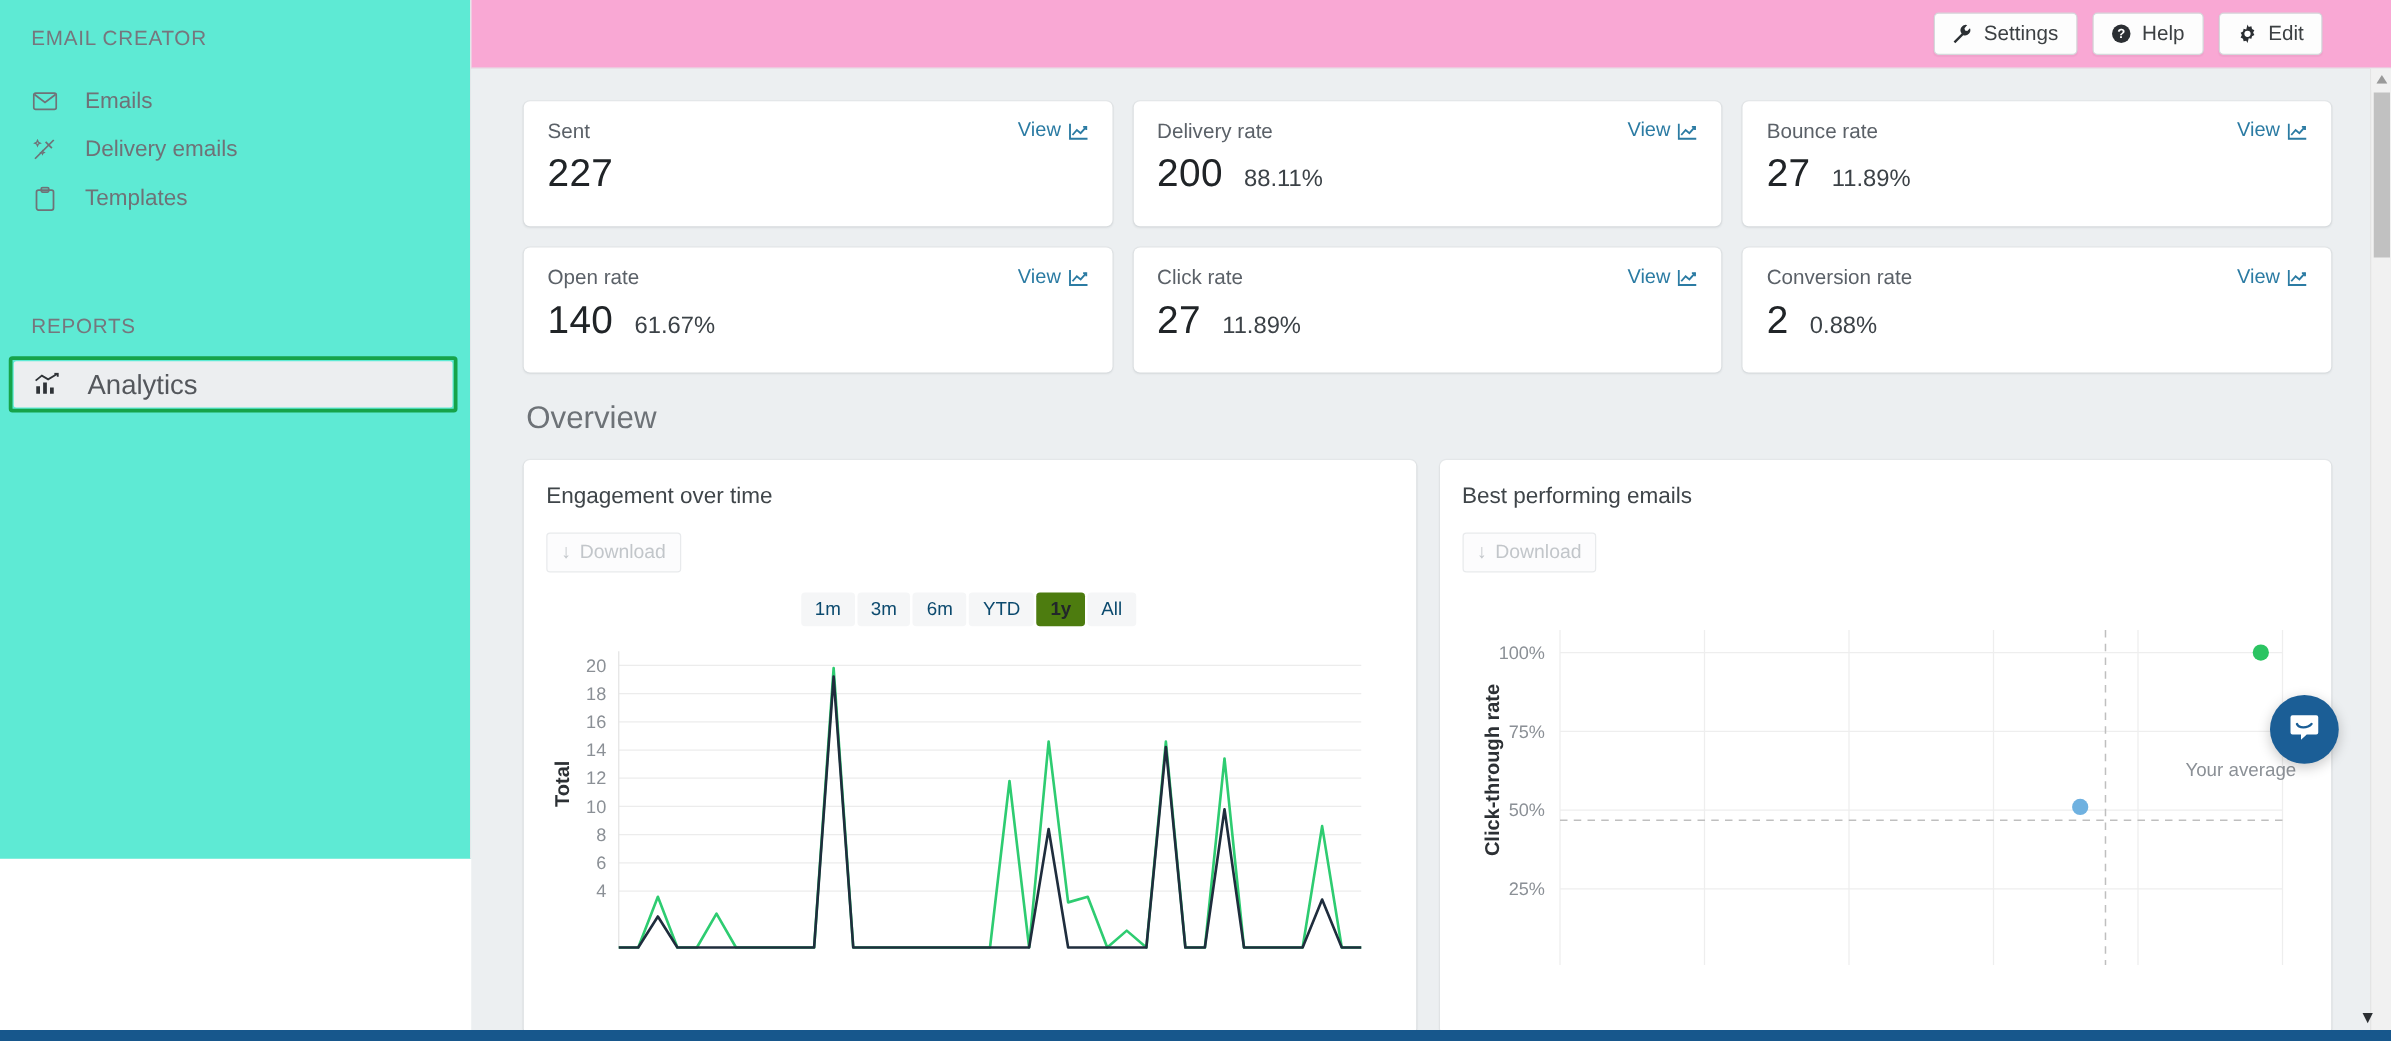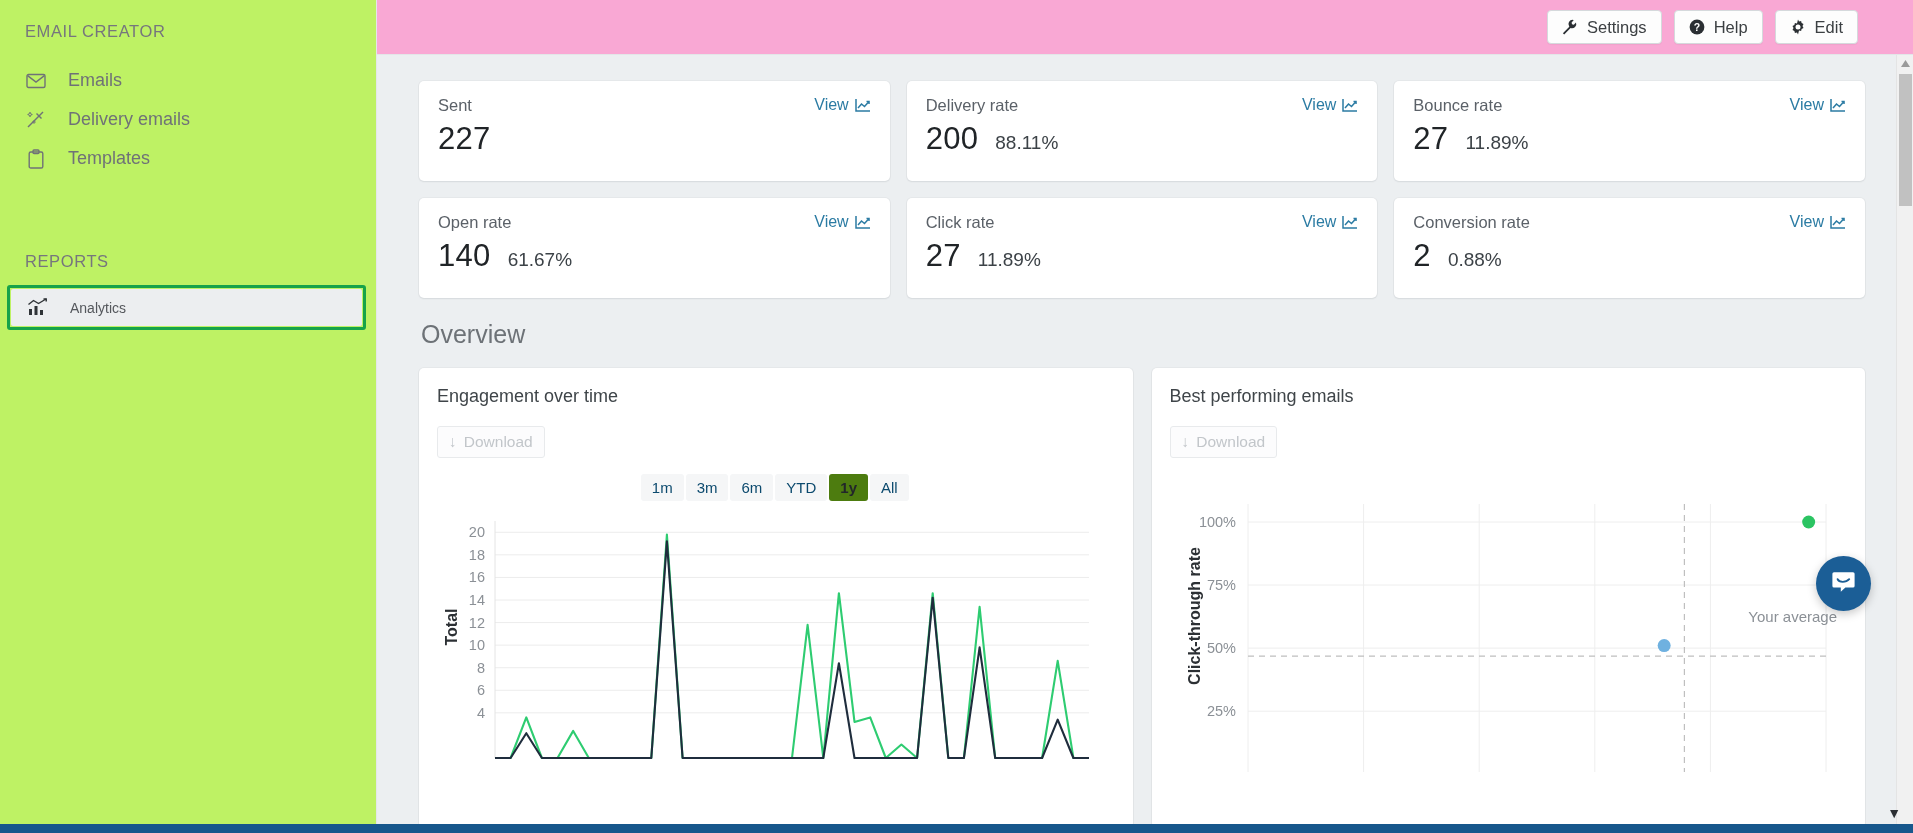--- a/index.html
+++ b/index.html
@@ -6,22 +6,22 @@
   html, body {
     width: 1913px; height: 833px;
     overflow: hidden;
     font-family: "Liberation Sans", sans-serif;
     background: #ffffff;
   }
   #app { position: relative; width: 1913px; height: 833px; display: flex; }
 
   
   #sidebar {
-    width: 377px; height: 833px;
-    background: #bef264;
+    width: 377px; height: 687px;
+    background: #5eead4;
     border-right: 1px solid #e4e7ea;
     flex: 0 0 377px;
     padding-top: 22px;
     position: relative;
   }
   .side-heading {
     font-size: 16.5px;
     letter-spacing: 0.6px;
     color: #76767d;
     padding: 0 0 0 25px;
@@ -51,21 +51,21 @@
     padding: 1px;
   }
   .analytics-row {
     display:flex; align-items:center;
     height: 37px;
     background: #eceef0;
     border-radius: 2px;
     padding-left: 16px;
     gap: 22px;
     color: #54575c;
-    font-size: 14px;
+    font-size: 22px;
   }
   .analytics-row .ico { width:21px; height:21px; display:flex; align-items:center; justify-content:center; flex:0 0 21px; color:#2f3337;}
 
   
   #main { flex: 1 1 auto; height: 833px; position: relative; background: #eceff1; overflow: hidden; }
   #topbar {
     height: 55px; background:#f9a8d4;
     border-bottom: 1px solid #e3e6e8;
     display:flex; align-items:center; justify-content:flex-end;
     padding-right: 55px; gap: 12px;

